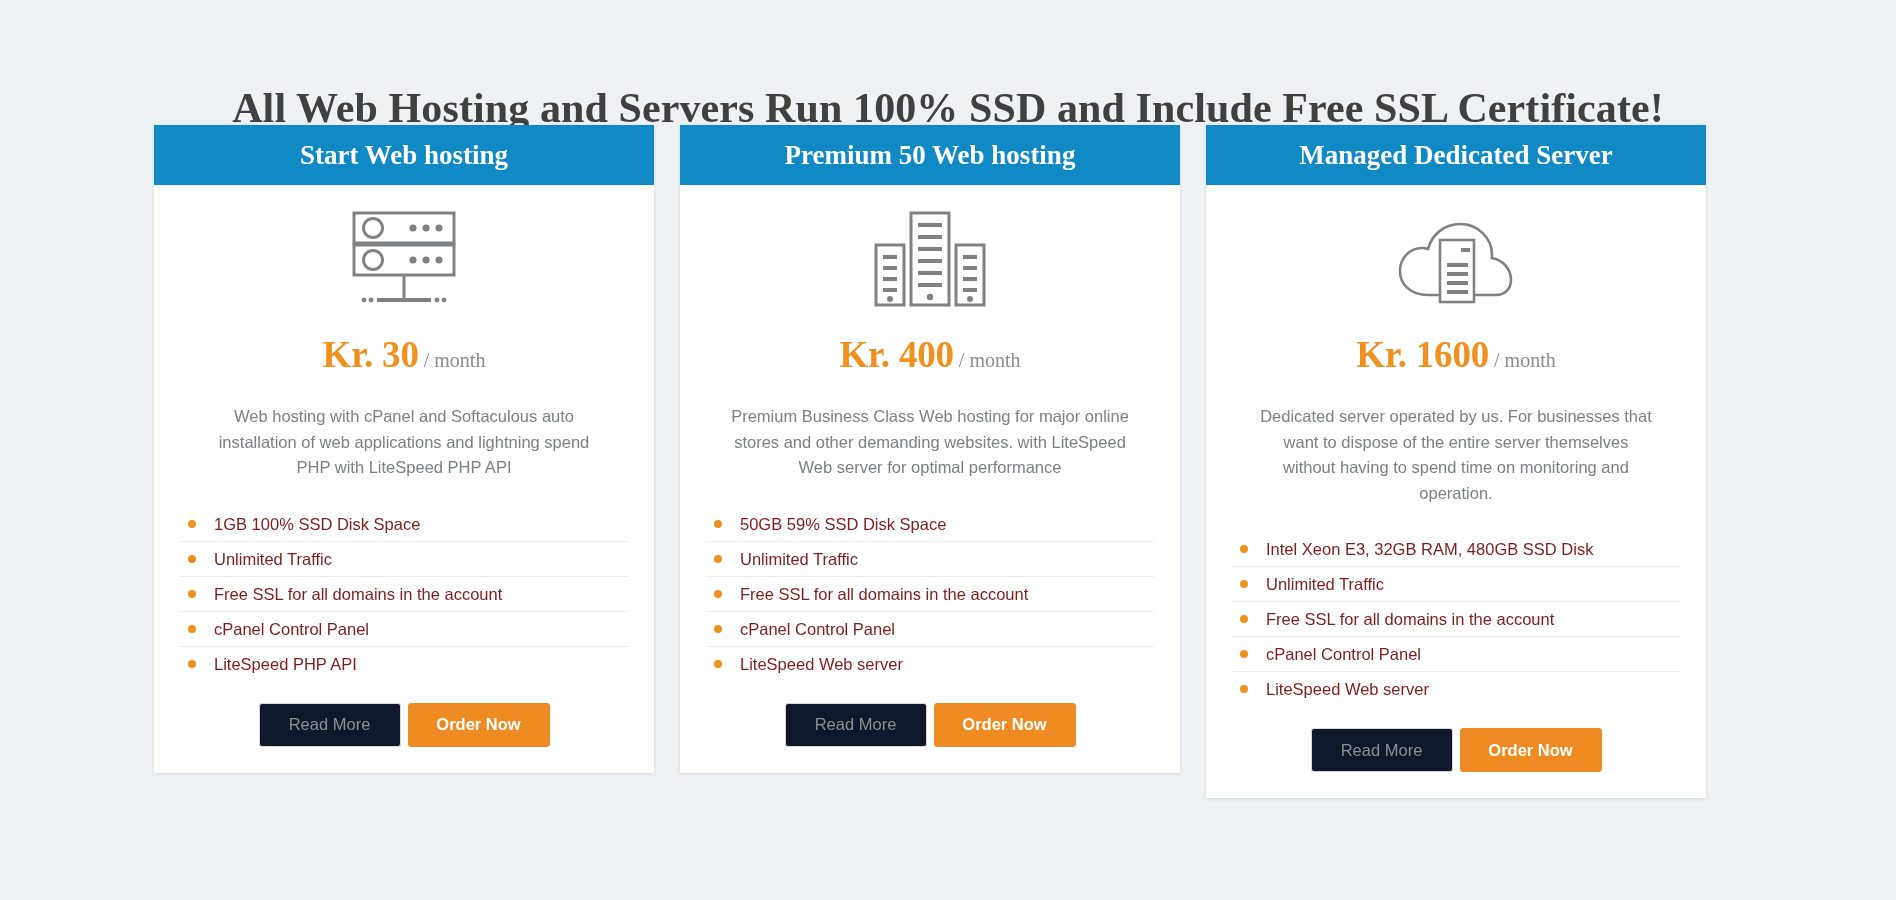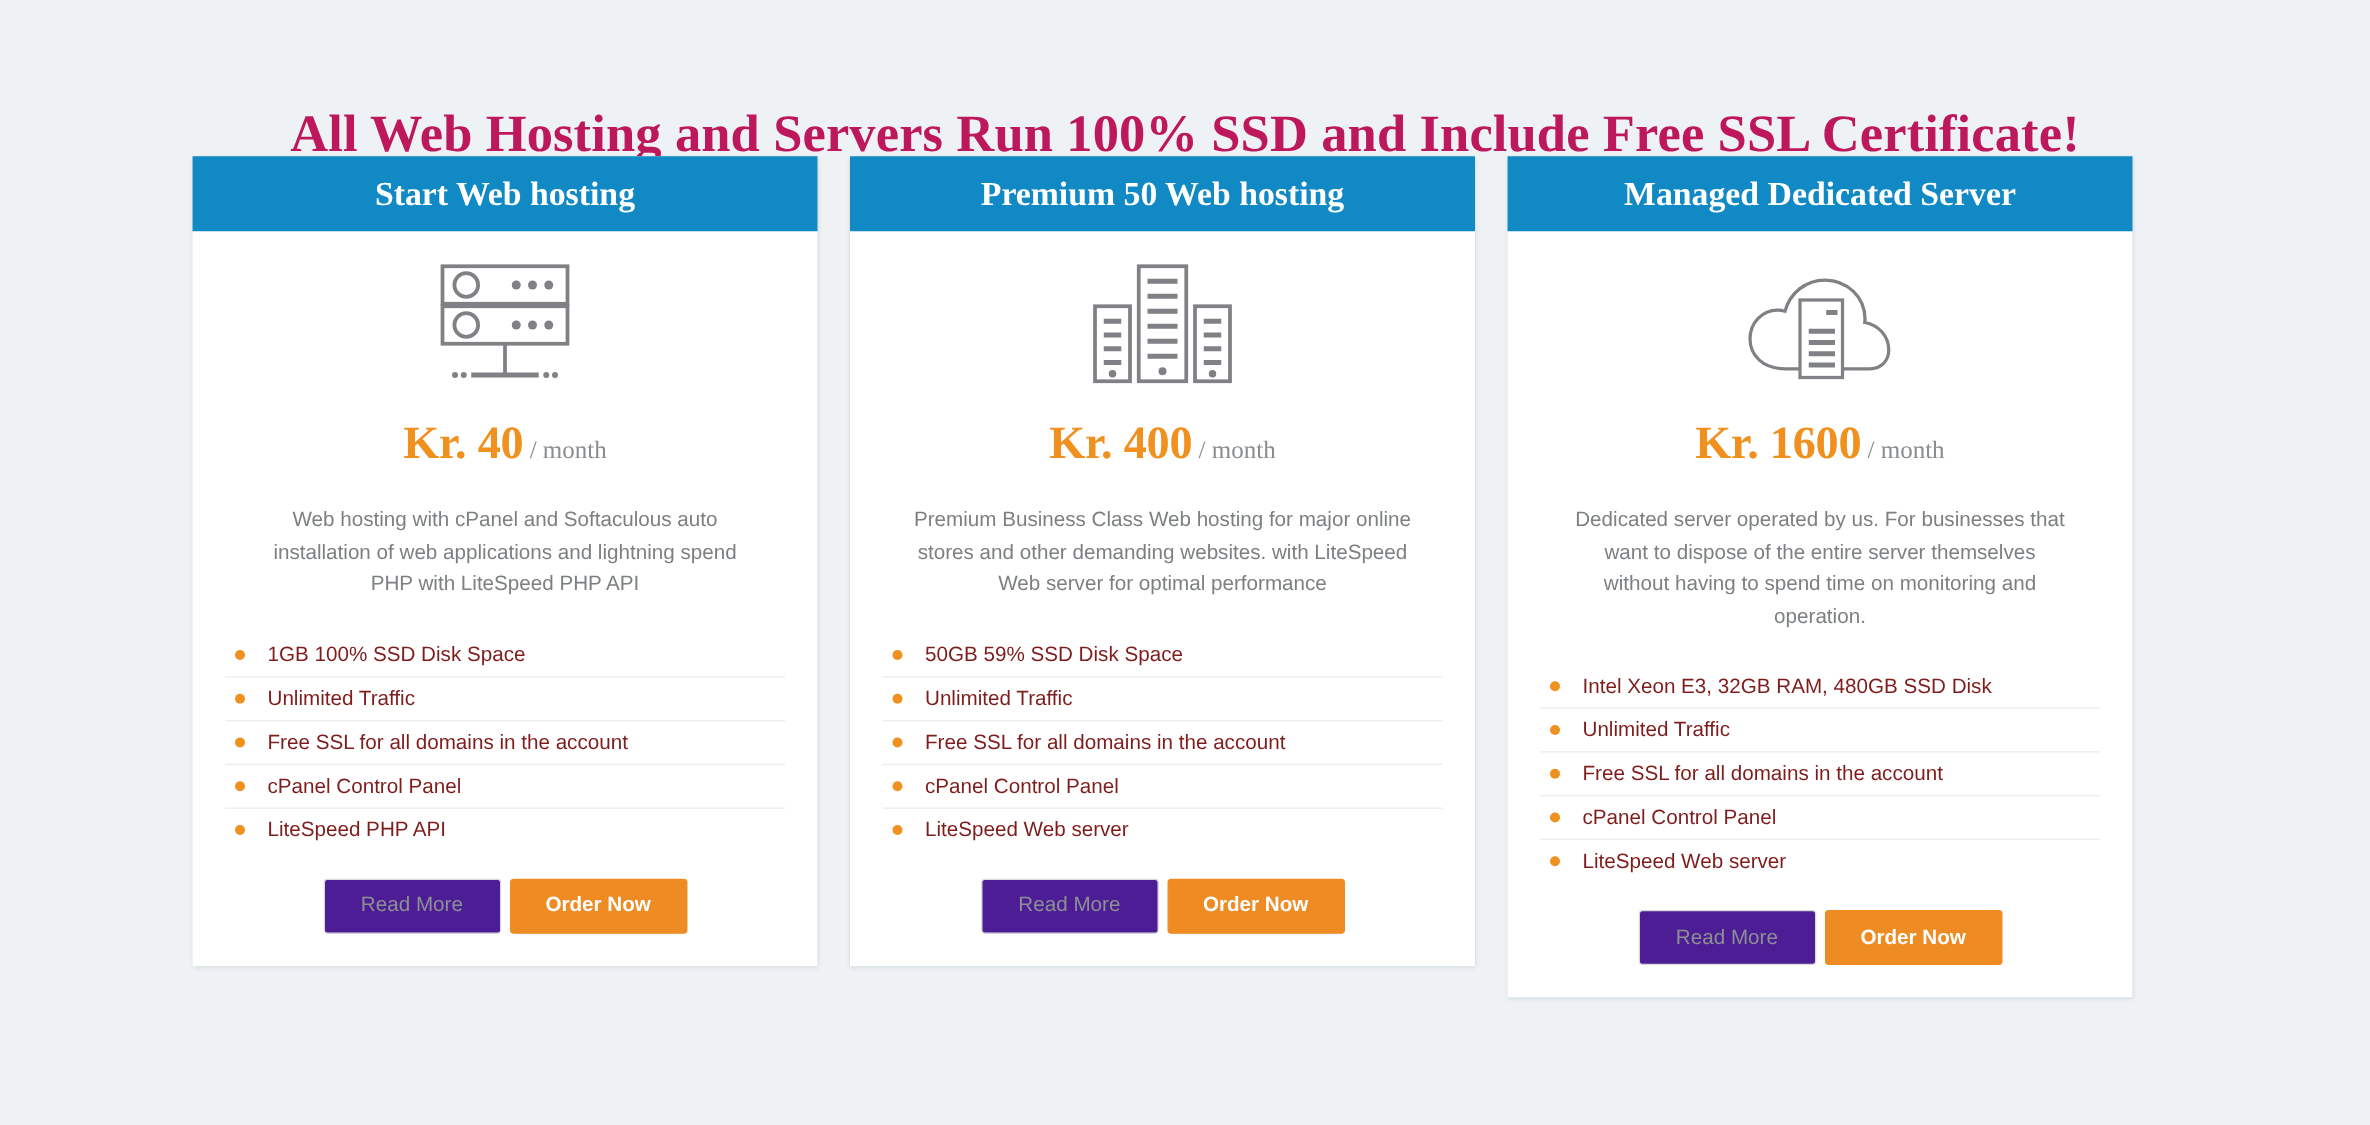--- a/index.html
+++ b/index.html
@@ -18,21 +18,21 @@
 
   .page-heading {
     position: absolute;
     top: 56px;
     left: 0;
     width: 100%;
     text-align: center;
     font-family: "Liberation Serif", serif;
     font-size: 42px;
     font-weight: bold;
-    color: #be185d;
+    color: #404040;
     letter-spacing: 0.1px;
     white-space: nowrap;
   }
 
   .cards-row {
     position: absolute;
     top: 125px;
     left: 138px;
     width: 1620px;
     display: flex;
@@ -152,21 +152,21 @@
     border-radius: 3px;
     cursor: pointer;
     box-sizing: border-box;
     display: inline-flex;
     align-items: center;
     justify-content: center;
     height: 44px;
     white-space: nowrap;
   }
   .btn-read {
-    background: #4c1d95;
+    background: #0f172a;
     border: 1px solid #d9d9d9;
     color: #8d9093;
     padding: 0 26px;
     min-width: 142px;
     margin-right: 7px;
   }
   .btn-order {
     background: #ef8b23;
     border: 1px solid #ef8b23;
     color: #ffffff;
@@ -201,21 +201,21 @@
           <circle cx="98" cy="53" r="3.6" fill="#7f8184" stroke="none"></circle>
           <line x1="63" y1="68" x2="63" y2="92"></line>
           <line x1="36" y1="93" x2="90" y2="93" stroke-width="4"></line>
           <circle cx="23" cy="93" r="2.4" fill="#7f8184" stroke="none"></circle>
           <circle cx="30" cy="93" r="2.4" fill="#7f8184" stroke="none"></circle>
           <circle cx="96" cy="93" r="2.4" fill="#7f8184" stroke="none"></circle>
           <circle cx="103" cy="93" r="2.4" fill="#7f8184" stroke="none"></circle>
         </svg>
       </div>
       <div class="price-row">
-        <span class="price-amount">Kr. 40</span><span class="price-period">/ month</span>
+        <span class="price-amount">Kr. 30</span><span class="price-period">/ month</span>
       </div>
       <div class="card-desc">Web hosting with cPanel and Softaculous auto installation of web applications and lightning spend PHP with LiteSpeed PHP API</div>
       <ul class="feature-list">
         <li class="feature-item"><span class="feature-bullet"></span><span>1GB 100% SSD Disk Space</span></li>
         <li class="feature-item"><span class="feature-bullet"></span><span>Unlimited Traffic</span></li>
         <li class="feature-item"><span class="feature-bullet"></span><span>Free SSL for all domains in the account</span></li>
         <li class="feature-item"><span class="feature-bullet"></span><span>cPanel Control Panel</span></li>
         <li class="feature-item"><span class="feature-bullet"></span><span>LiteSpeed PHP API</span></li>
       </ul>
       <div class="button-row">

